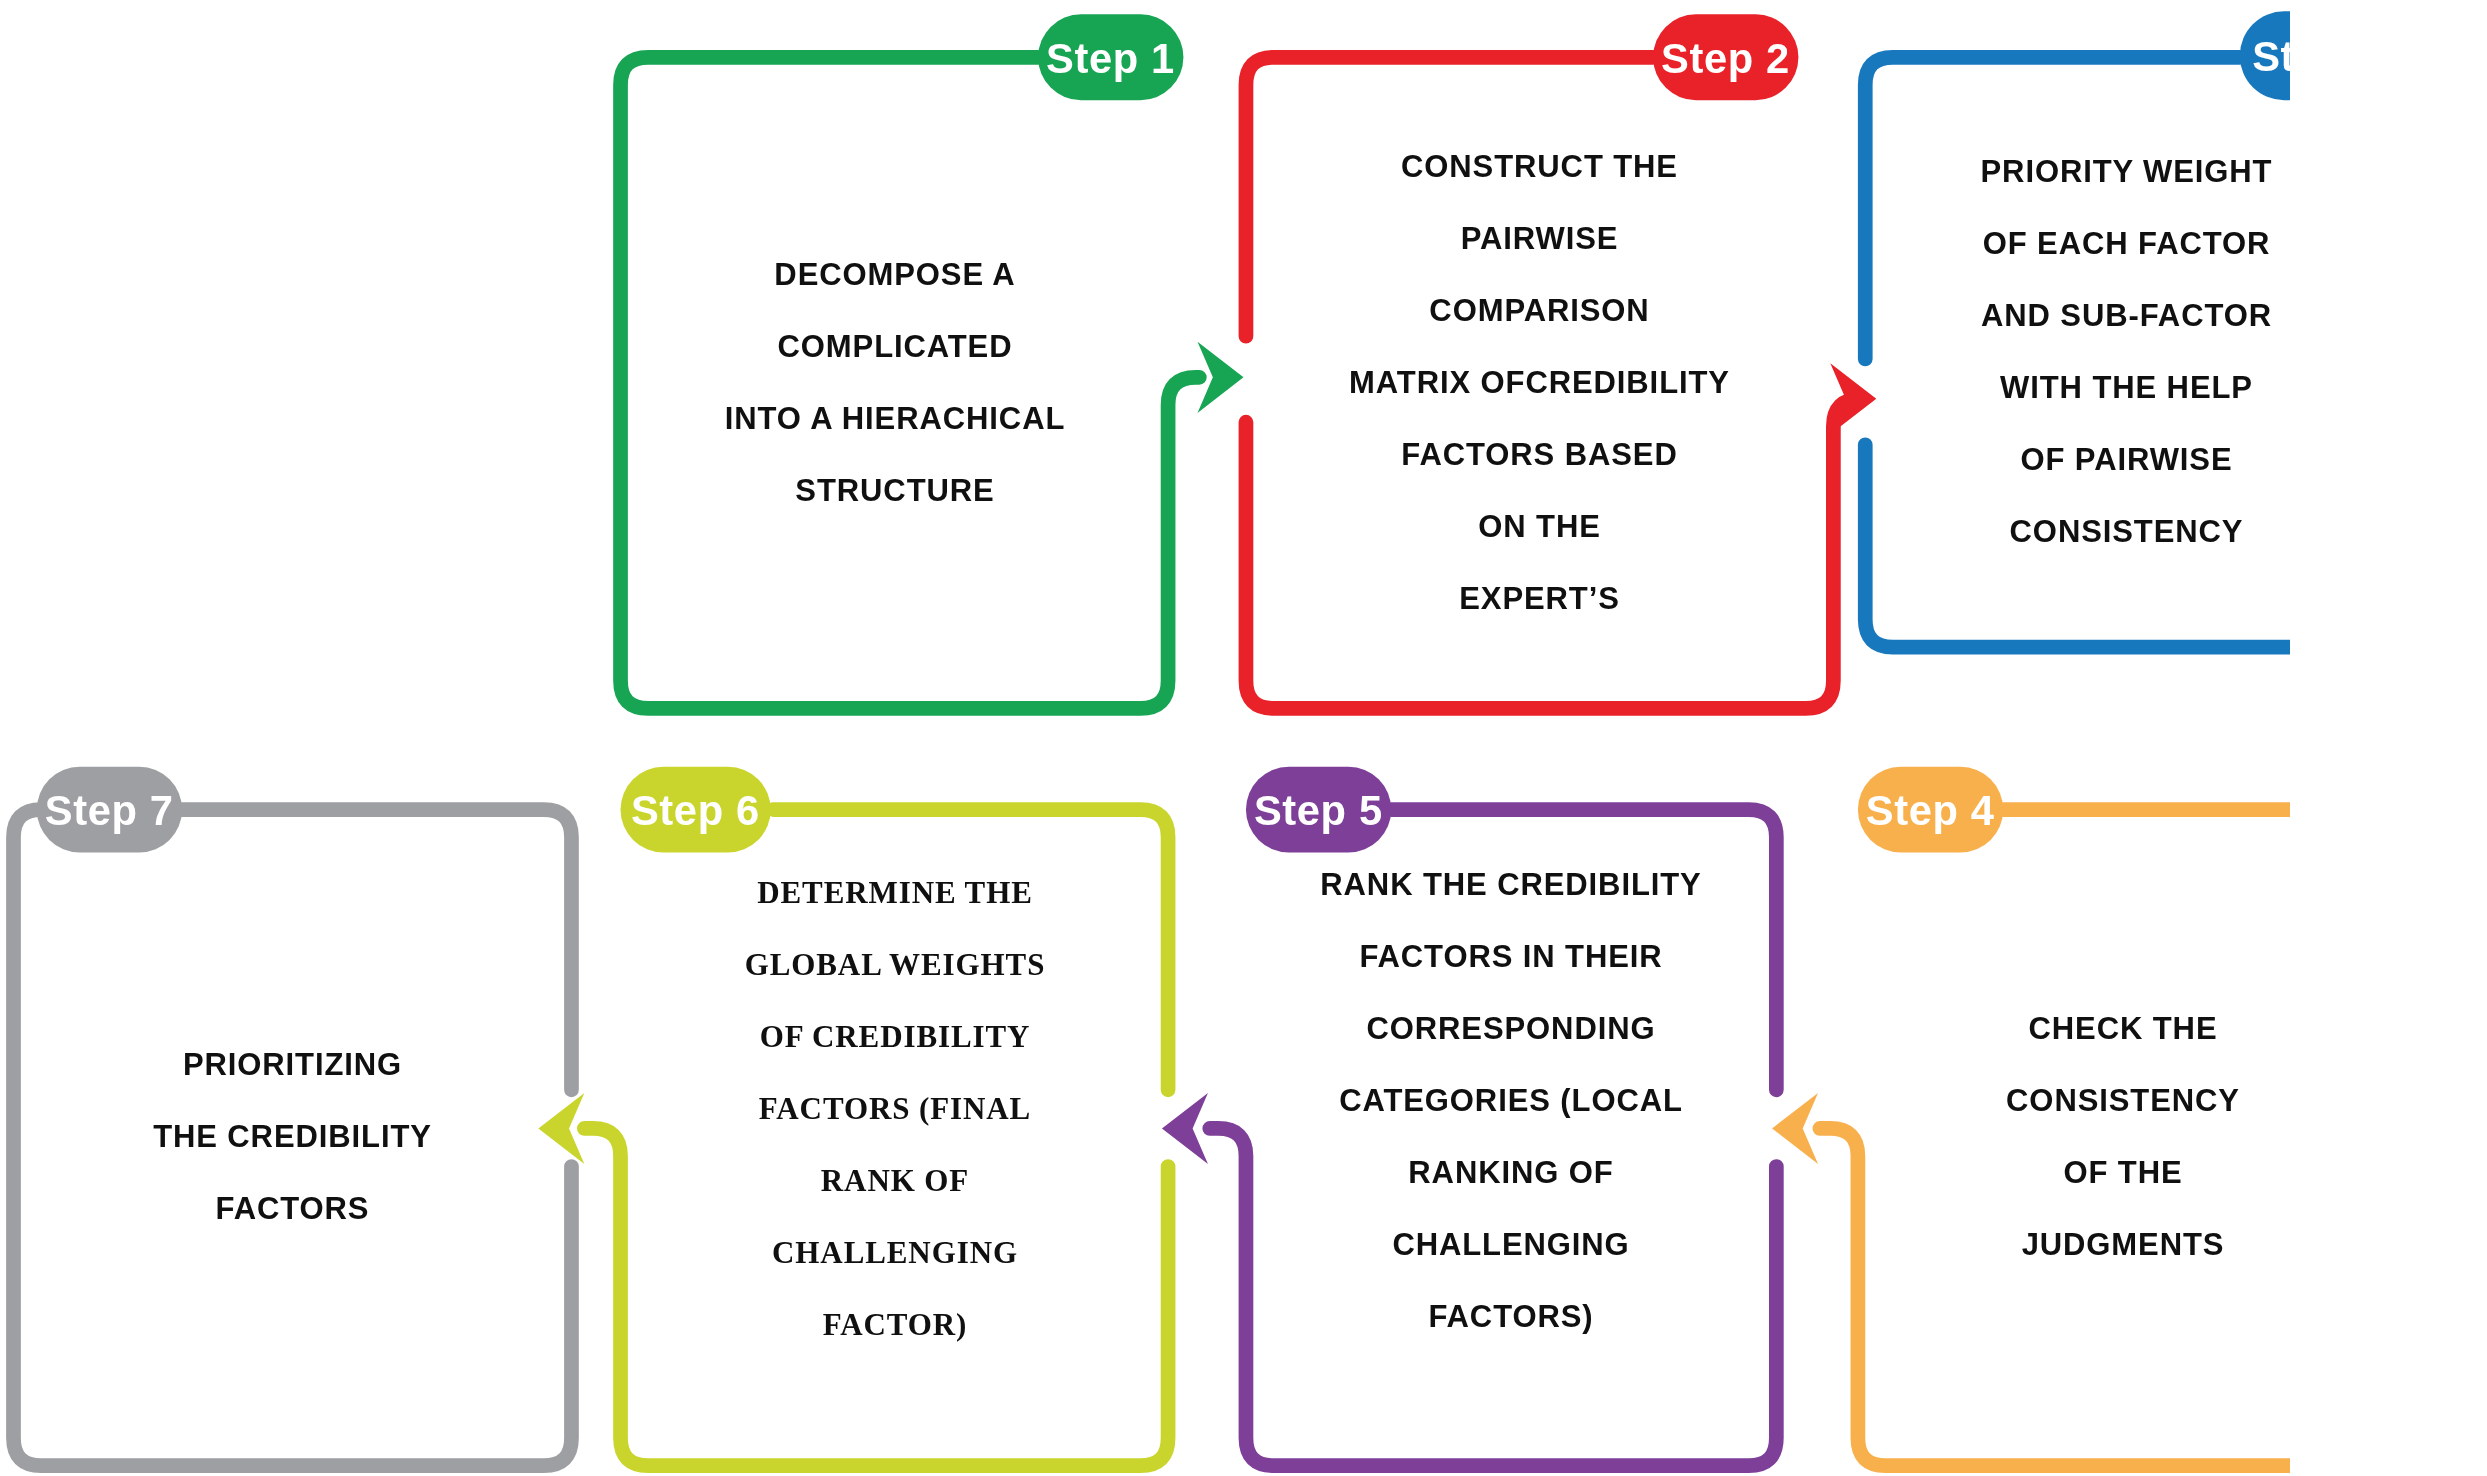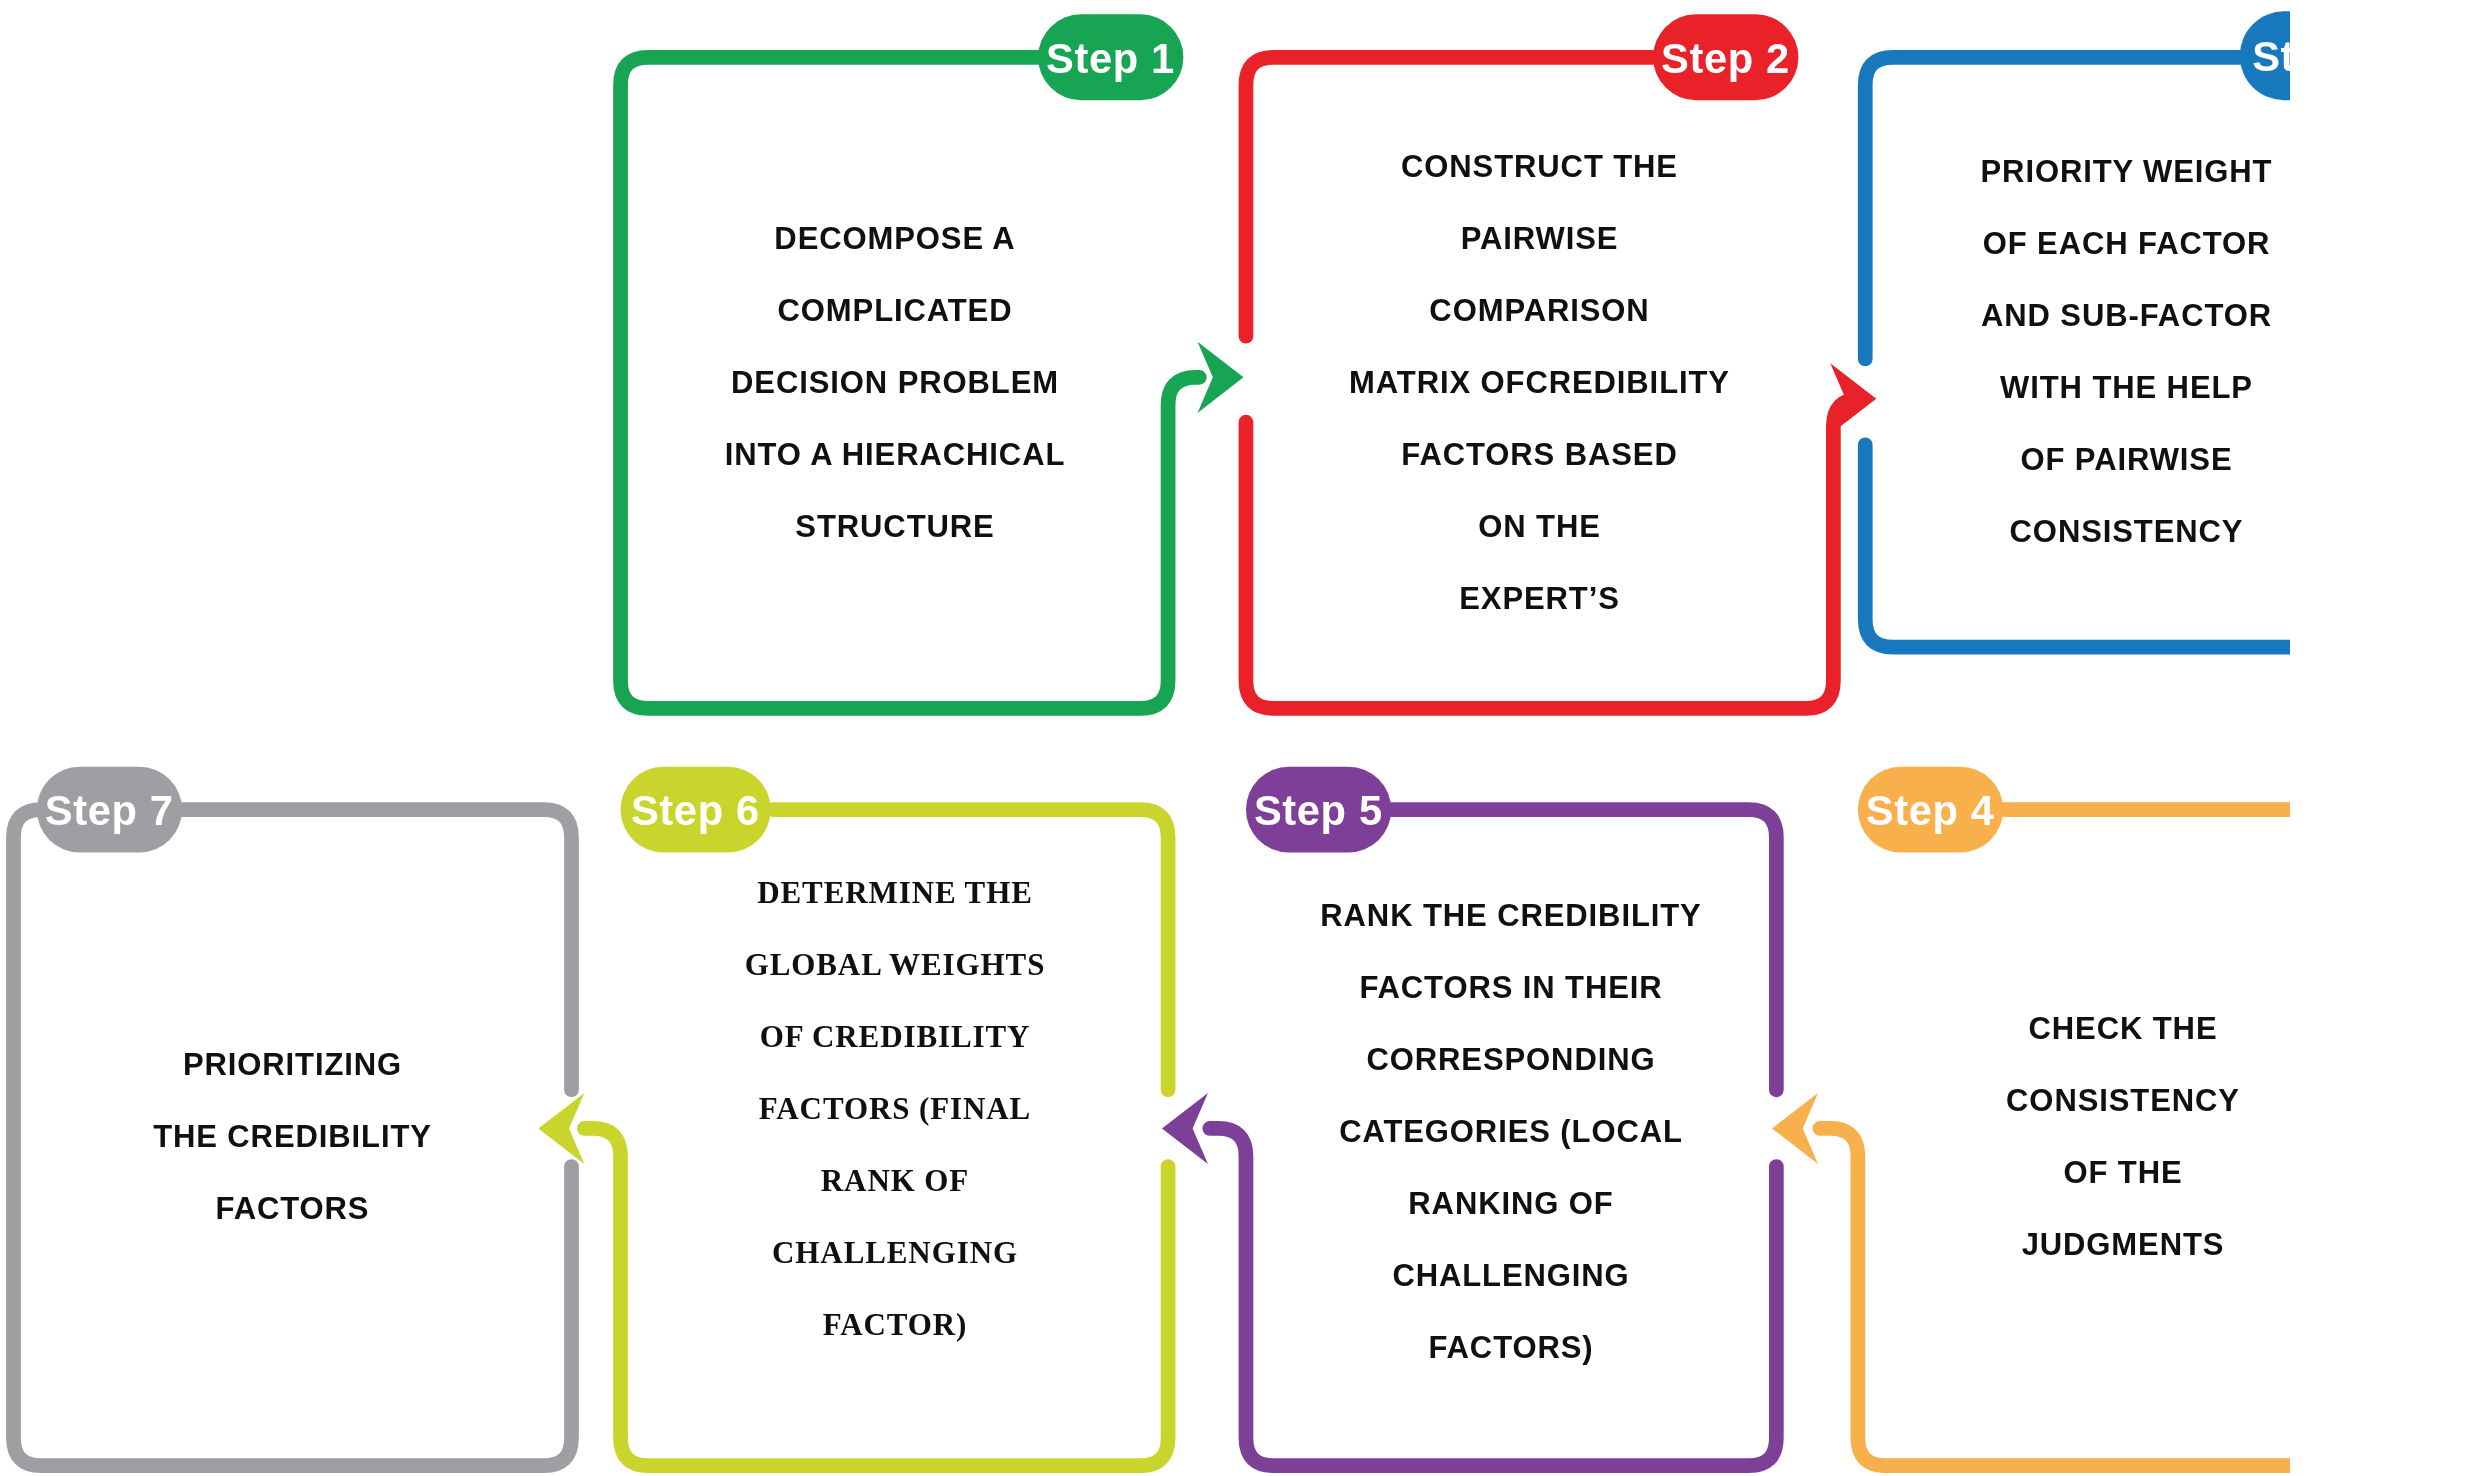--- a/index.html
+++ b/index.html
@@ -83,21 +83,20 @@
     </g>
     <g>
       <rect x="60" y="1250" width="237" height="140" rx="70" fill="#9d9fa2"></rect>
       <text class="badge-label" x="178" y="1322">Step 7</text>
     </g>
   </svg>
 
   <div class="txtbox" style="left:621px;top:57px;width:548px;height:651px;">
     <span>DECOMPOSE A</span>
     <span>COMPLICATED</span>
-    <span>DECISION PROBLEM</span>
     <span>INTO A HIERACHICAL</span>
     <span>STRUCTURE</span>
   </div>
 
   <div class="txtbox" style="left:1246px;top:57px;width:587px;height:651px;">
     <span>CONSTRUCT THE</span>
     <span>PAIRWISE</span>
     <span>COMPARISON</span>
     <span>MATRIX OFCREDIBILITY</span>
     <span>FACTORS BASED</span>
@@ -114,21 +113,21 @@
     <span>CONSISTENCY</span>
   </div>
 
   <div class="txtbox" style="left:1858px;top:809px;width:530px;height:656px;text-align:center;">
     <span>CHECK THE</span>
     <span>CONSISTENCY</span>
     <span>OF THE</span>
     <span>JUDGMENTS</span>
   </div>
 
-  <div class="txtbox" style="left:1246px;top:804px;width:530px;height:656px;">
+  <div class="txtbox" style="left:1246px;top:773px;width:530px;height:656px;">
     <span>RANK THE CREDIBILITY</span>
     <span>FACTORS IN THEIR</span>
     <span>CORRESPONDING</span>
     <span>CATEGORIES (LOCAL</span>
     <span>RANKING OF</span>
     <span>CHALLENGING</span>
     <span>FACTORS)</span>
   </div>
 
   <div class="txtbox" style="left:621px;top:781px;width:548px;height:656px;font-family:Liberation Serif, serif;">

